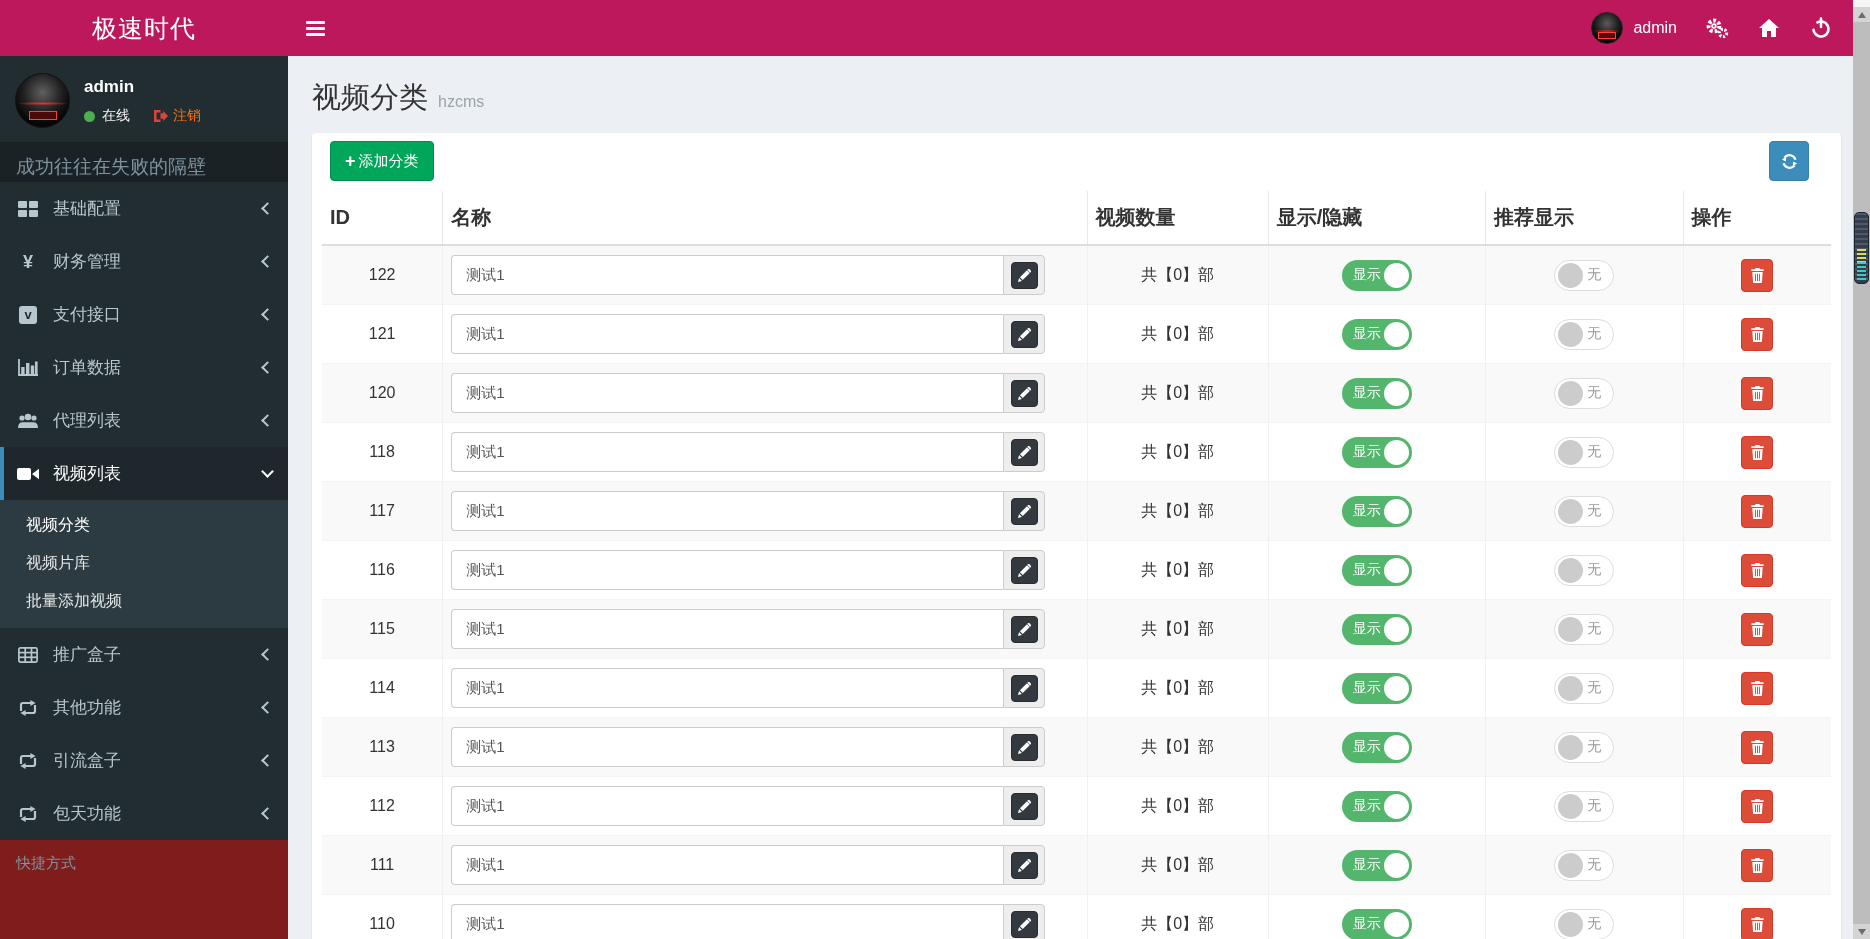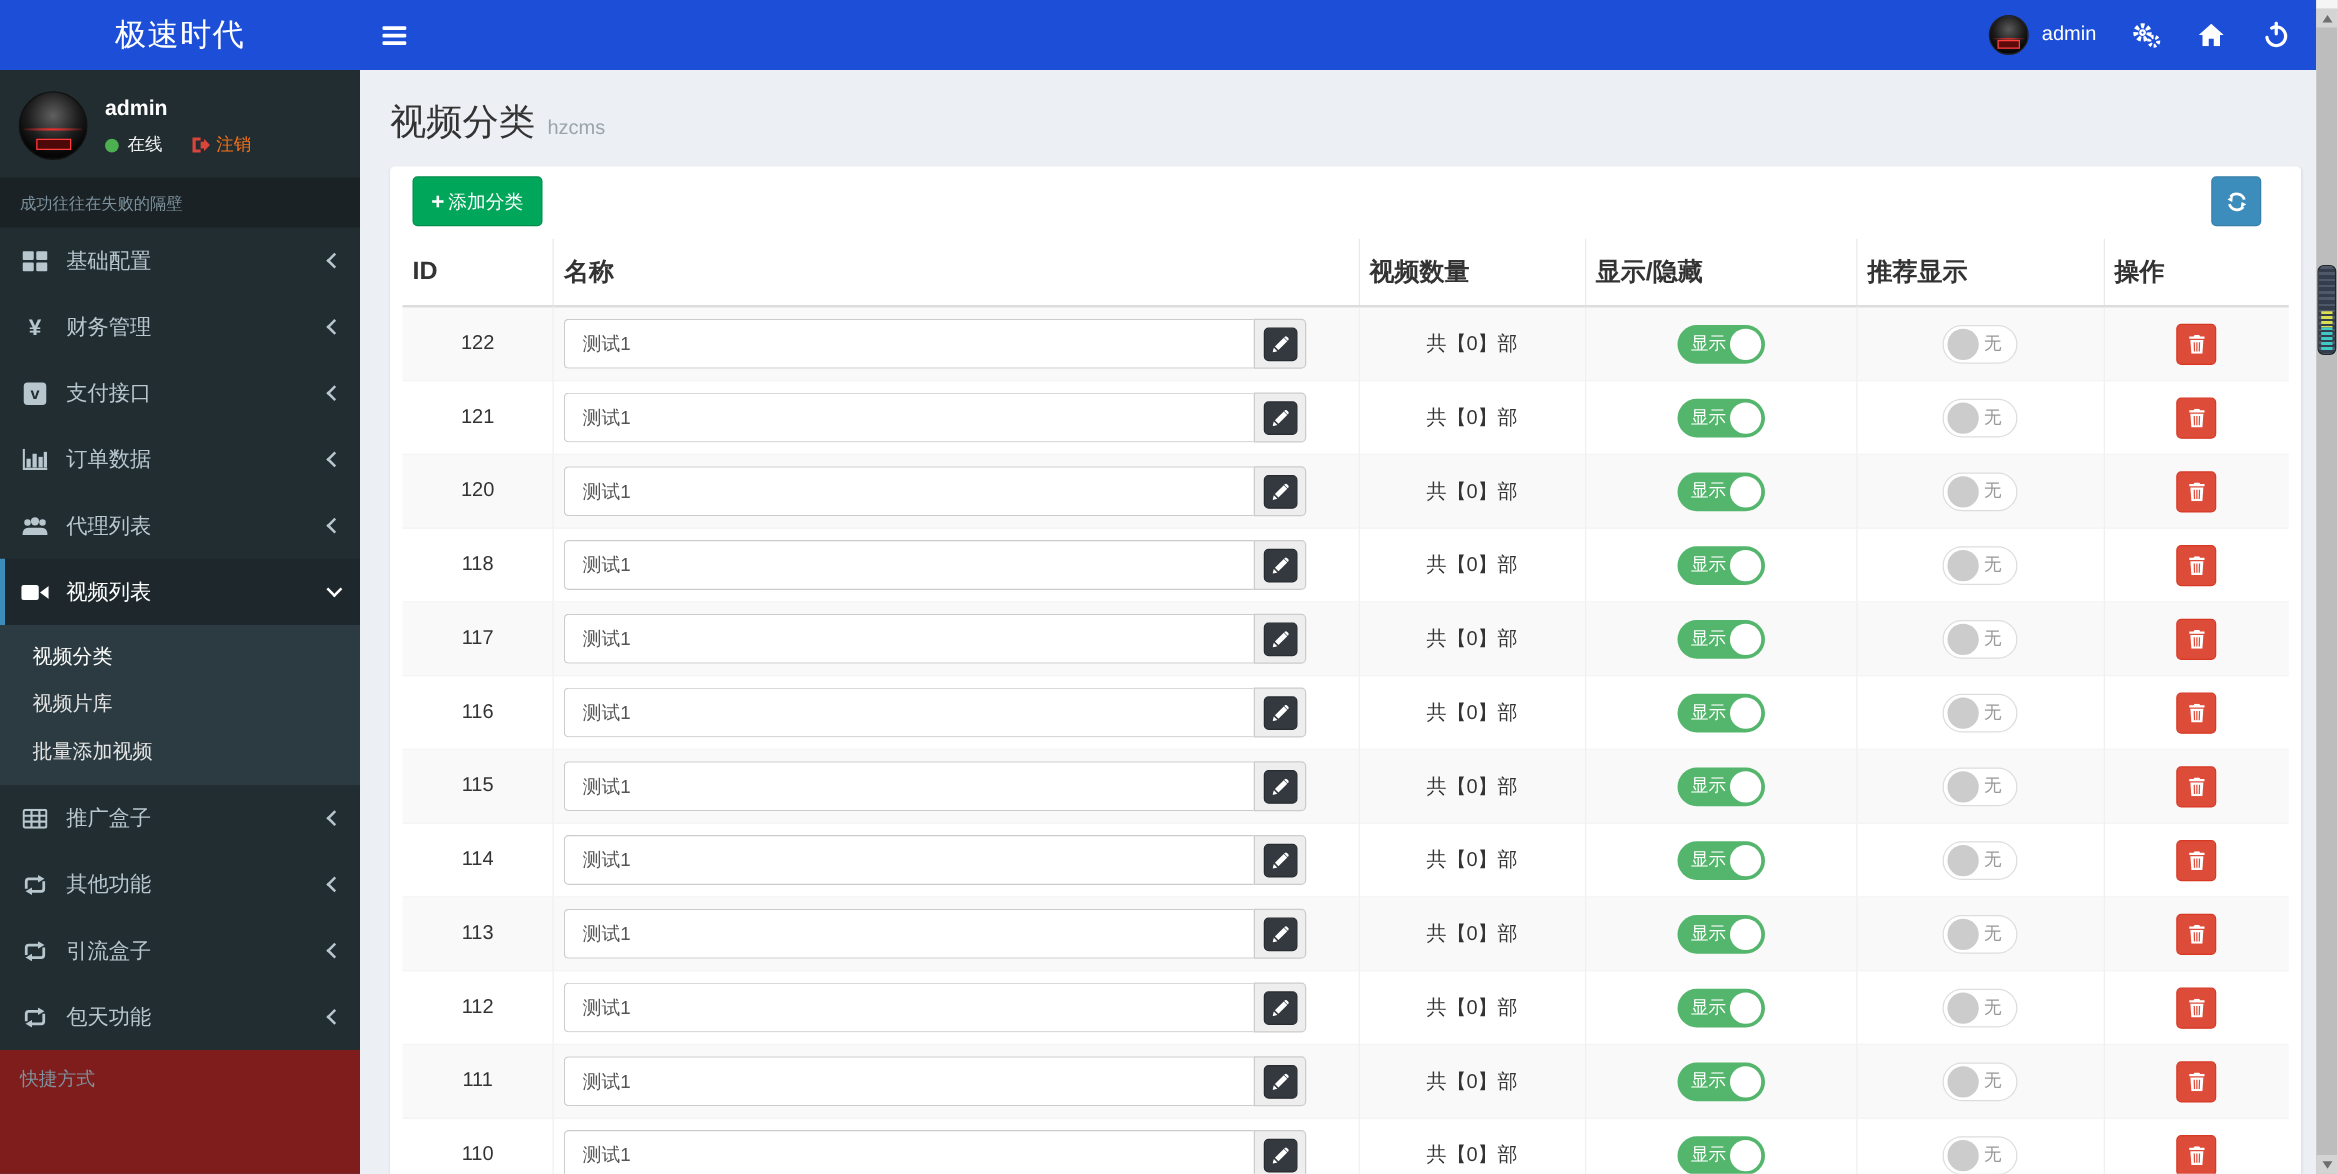--- a/index.html
+++ b/index.html
@@ -1,20 +1,20 @@
 <!DOCTYPE html>
 <html><head>
 <meta charset="utf-8">
 <style>
   * { margin:0; padding:0; box-sizing:border-box; }
   html,body { width:1870px; height:939px; overflow:hidden; }
   body { font-family:"Liberation Sans","DejaVu Sans",sans-serif; background:#ecf0f5; color:#333; }
 
   
-  .navbar { position:absolute; top:0; left:0; width:1853px; height:56px; background:#1d4ed8; z-index:20; display:flex; align-items:center; }
+  .navbar { position:absolute; top:0; left:0; width:1853px; height:56px; background:#be185d; z-index:20; display:flex; align-items:center; }
   .logo { width:288px; height:56px; line-height:56px; text-align:center; color:#fff; font-size:25px; letter-spacing:1px; flex:0 0 auto; }
   .hamburger { margin-left:18px; width:44px; height:56px; display:flex; flex-direction:column; justify-content:center; gap:3px; cursor:pointer; }
   .hamburger i { display:block; width:19px; height:3px; background:#fff; border-radius:1px; }
   .nav-right { margin-left:auto; display:flex; align-items:center; height:56px; }
   .nav-user { display:flex; align-items:center; gap:10px; padding:0 14px; height:56px; color:#fff; font-size:16px; cursor:pointer; }
   .avatar-sm { width:32px; height:32px; border-radius:50%; background:radial-gradient(circle at 50% 35%, #5a5a5a 0%, #1c1c1c 48%, #060606 75%); position:relative; overflow:hidden; border:1px solid #222; }
   .avatar-sm::before { content:""; position:absolute; left:2px; right:2px; top:55%; height:2px; background:radial-gradient(ellipse at center, rgba(255,40,40,.95), rgba(255,40,40,0) 80%); }
   .avatar-sm::after { content:""; position:absolute; left:50%; bottom:4px; transform:translateX(-50%); width:16px; height:5px; background:#5d0a0a; border:1px solid #ff4040; }
   .nav-icon-btn { width:52px; height:56px; display:flex; align-items:center; justify-content:center; cursor:pointer; }
   .nav-icon-btn:last-child { margin-right:6px; }
@@ -23,21 +23,21 @@
   .sidebar { position:absolute; top:56px; left:0; width:288px; height:883px; background:#222d32; z-index:10; display:flex; flex-direction:column; }
   .user-panel { padding:17px 15px 14px 15px; display:flex; gap:14px; align-items:flex-start; }
   .avatar-lg { width:55px; height:55px; border-radius:50%; flex:0 0 auto; background:radial-gradient(circle at 50% 35%, #606060 0%, #1e1e1e 46%, #060606 72%); position:relative; overflow:hidden; border:1px solid #111; }
   .avatar-lg .red-line { position:absolute; left:3px; right:3px; top:52%; height:3px; background:radial-gradient(ellipse at center, rgba(255,45,45,.95), rgba(255,45,45,0) 82%); }
   .avatar-lg .red-badge { position:absolute; left:50%; bottom:7px; transform:translateX(-50%); width:28px; height:9px; background:#4d0808; border:1px solid #ff3d3d; display:flex; align-items:center; justify-content:center; color:#ff5a5a; font-size:6px; }
   .user-info { padding-top:4px; }
   .user-name { color:#fff; font-size:17px; font-weight:bold; }
   .user-status { display:flex; align-items:center; gap:7px; margin-top:10px; font-size:14px; color:#f2f2f2; }
   .dot-online { width:11px; height:11px; border-radius:50%; background:#4caf50; display:inline-block; }
   .logout-link { display:flex; align-items:center; gap:5px; margin-left:16px; color:#f97316; cursor:pointer; }
-  .menu-header { background:#1a2226; color:#7d929c; font-size:13px; padding:12px 16px; height:40px; }
+  .menu-header { background:#1a2226; color:#7d929c; font-size:19px; padding:12px 16px; height:40px; }
   .menu { list-style:none; }
   .menu-item { height:53px; display:flex; align-items:center; gap:13px; padding:0 16px; font-size:17px; color:#b8c7ce; cursor:pointer; }
   .menu-item .mi-icon { width:24px; display:flex; justify-content:center; align-items:center; flex:0 0 auto; }
   .menu-item.active { background:#1e282c; color:#fff; border-left:4px solid #3c8dbc; padding-left:12px; }
   .chev { margin-left:auto; width:9px; height:9px; border-right:2px solid #b8c7ce; border-bottom:2px solid #b8c7ce; flex:0 0 auto; }
   .chev-left { transform:rotate(135deg); }
   .chev-down { transform:rotate(45deg); border-color:#fff; margin-top:-4px; }
   .submenu { background:#2c3b41; list-style:none; padding:6px 0 8px 0; }
   .submenu-item { height:38px; display:flex; align-items:center; padding-left:26px; font-size:16px; color:#e5e5e5; cursor:pointer; }
   .submenu-item.active { color:#fff; }

